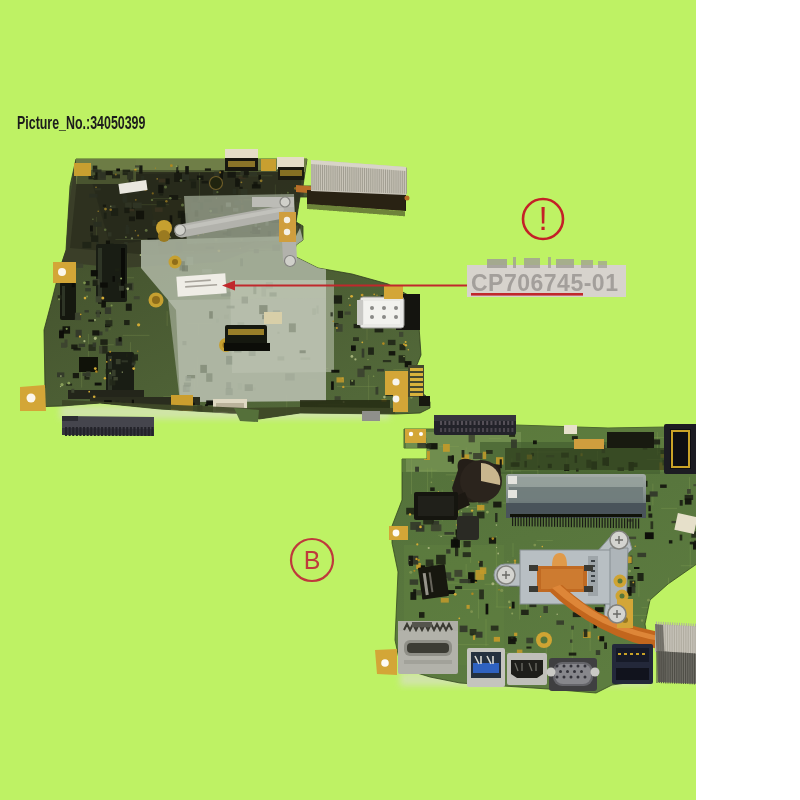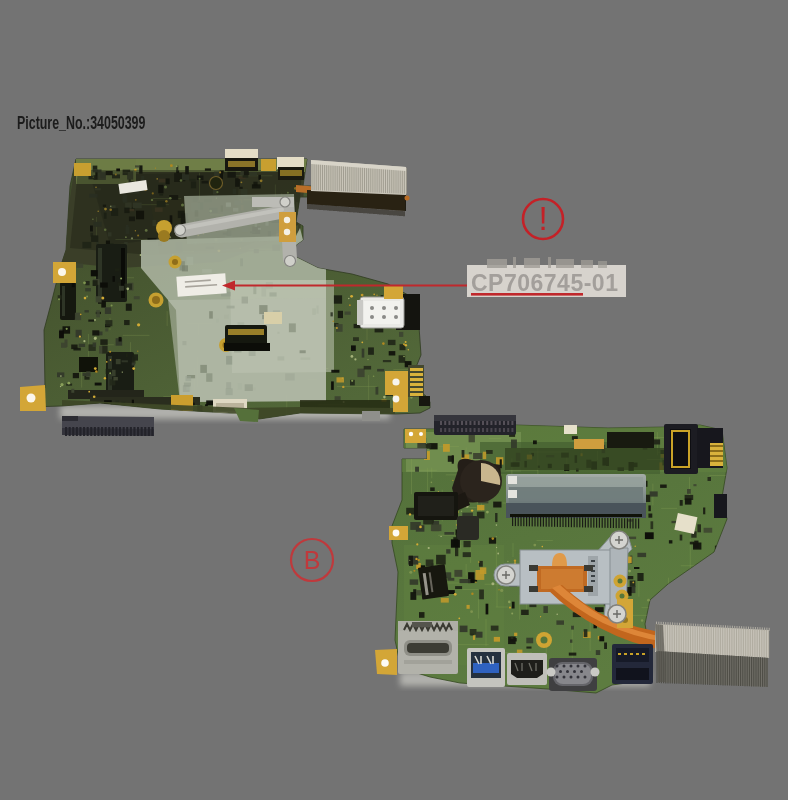--- a/index.html
+++ b/index.html
@@ -1,15 +1,15 @@
 <!DOCTYPE html>
 <html><head><meta charset="utf-8">
 <style>
 html,body{margin:0;padding:0;background:#ffffff;}
-#page{position:relative;width:788px;height:800px;background:#737373;overflow:hidden;font-family:"Liberation Sans",sans-serif;}
+#page{position:relative;width:696px;height:800px;background:#bef264;overflow:hidden;font-family:"Liberation Sans",sans-serif;}
 #picno{position:absolute;left:17px;top:113px;font-size:18px;font-weight:bold;color:#1c1c1c;transform:scaleX(0.69);transform-origin:0 0;white-space:nowrap;}
 </style></head>
 <body>
 <div id="page">
 
 <div id="picno">Picture_No.:34050399</div>
 <svg width="800" height="800" viewBox="0 0 800 800" style="position:absolute;left:0;top:0">
 <defs>
 <linearGradient id="pcbT" x1="0" y1="0" x2="0.7" y2="1">
 <stop offset="0" stop-color="#3e492a"></stop>

